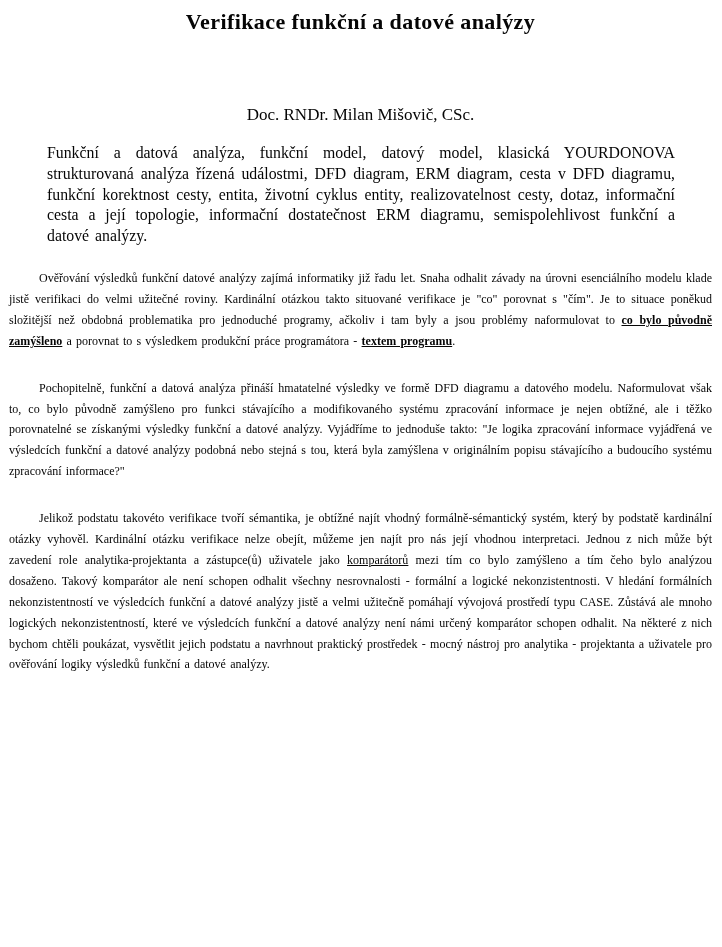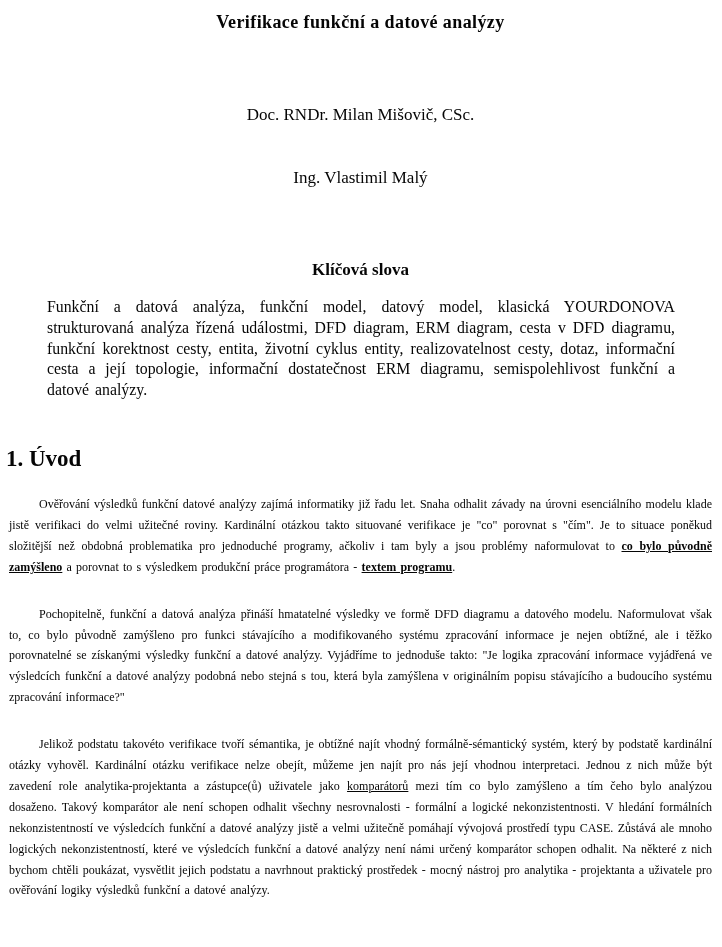--- a/index.html
+++ b/index.html
@@ -14,21 +14,21 @@
     box-sizing: border-box;
     background: #ffffff;
     color: #050505;
     font-family: "Liberation Serif", "DejaVu Serif", serif;
     padding: 8px 7px 0 6px;
     overflow: hidden;
   }
   .title {
     margin: 0;
     text-align: center;
-    font-size: 18px;
+    font-size: 22px;
     font-weight: bold;
     letter-spacing: 0.4px;
     line-height: 28px;
   }
   .authors {
     margin-top: 67px;
     text-align: center;
     font-size: 17px;
     line-height: 23px;
   }
@@ -68,28 +68,25 @@
 </style>
 </head>
 <body>
 
 <div class="page">
 
   <h1 class="title">Verifikace funkční a datové analýzy</h1>
 
   <div class="authors">
     <div class="author-line">Doc. RNDr. Milan Mišovič, CSc.</div>
-    <div class="author-line">Ing. Vlastimil Malý</div>
   </div>
 
-  <div class="kw-heading">Klíčová slova</div>
 
   <p class="kw-text">Funkční a datová analýza, funkční model, datový model, klasická YOURDONOVA strukturovaná analýza řízená událostmi, DFD diagram, ERM diagram, cesta v DFD diagramu, funkční korektnost cesty, entita, životní cyklus entity, realizovatelnost cesty, dotaz, informační cesta a její topologie, informační dostatečnost ERM diagramu, semispolehlivost funkční a datové analýzy.</p>
 
-  <h2 class="section-heading">1. Úvod</h2>
 
   <p class="para"><span>Ověřování výsledků funkční datové analýzy zajímá informatiky již řadu let. Snaha odhalit závady na úrovni esenciálního modelu klade jistě verifikaci do velmi užitečné roviny. Kardinální otázkou takto situované verifikace je "co" porovnat s "čím". Je to situace poněkud složitější než obdobná problematika pro jednoduché programy, ačkoliv i tam byly a jsou problémy naformulovat to </span><span class="bu">co bylo původně zamýšleno</span><span> a porovnat to s výsledkem produkční práce programátora - </span><span class="bu">textem programu</span><span>.</span></p>
 
   <p class="para gap-lg"><span>Pochopitelně, funkční a datová analýza přináší hmatatelné výsledky ve formě DFD diagramu a datového modelu. Naformulovat však to, co bylo původně zamýšleno pro funkci stávajícího a modifikovaného systému zpracování informace je nejen obtížné, ale i těžko porovnatelné se získanými výsledky funkční a datové analýzy. Vyjádříme to jednoduše takto: "Je logika zpracování informace vyjádřená ve výsledcích funkční a datové analýzy podobná nebo stejná s tou, která byla zamýšlena v originálním popisu stávajícího a budoucího systému zpracování informace?"</span></p>
 
   <p class="para gap-lg"><span>Jelikož podstatu takovéto verifikace tvoří sémantika, je obtížné najít vhodný formálně-sémantický systém, který by podstatě kardinální otázky vyhověl. Kardinální otázku verifikace nelze obejít, můžeme jen najít pro nás její vhodnou interpretaci. Jednou z nich může být zavedení role analytika-projektanta a zástupce(ů) uživatele jako </span><span class="u">komparátorů</span><span> mezi tím co bylo zamýšleno a tím čeho bylo analýzou dosaženo. Takový komparátor ale není schopen odhalit všechny nesrovnalosti - formální a logické nekonzistentnosti. V hledání formálních nekonzistentností ve výsledcích funkční a datové analýzy jistě a velmi užitečně pomáhají vývojová prostředí typu CASE. Zůstává ale mnoho logických nekonzistentností, které ve výsledcích funkční a datové analýzy není námi určený komparátor schopen odhalit. Na některé z nich bychom chtěli poukázat, vysvětlit jejich podstatu a navrhnout praktický prostředek - mocný nástroj pro analytika - projektanta a uživatele pro ověřování logiky výsledků funkční a datové analýzy.</span></p>
 
 </div>
 
 </body></html>

